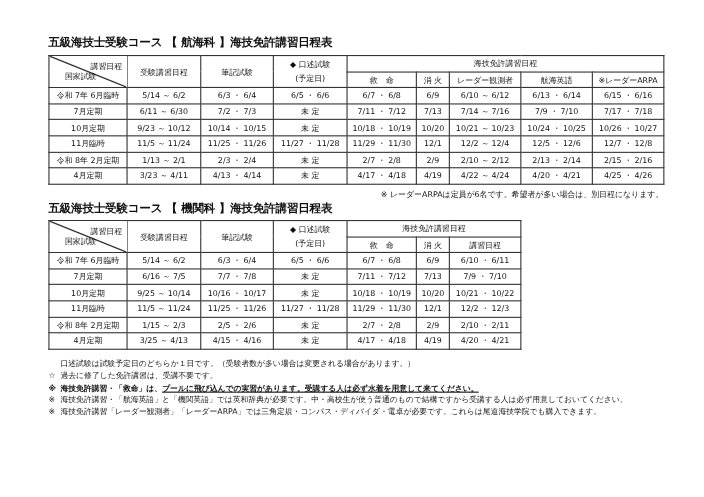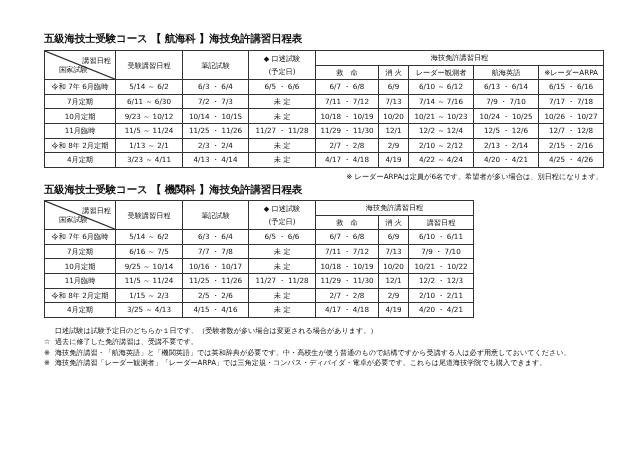--- a/index.html
+++ b/index.html
@@ -248,19 +248,22 @@
 </tbody>
   </table>
 
 <div class="notes">
   <span class="line">
     <span class="mark"></span><span>口述試験は試験予定日のどちらか１日です。（受験者数が多い場合は変更される場合があります。）</span>
   </span>
   <span class="line">
     <span class="mark">☆</span><span>過去に修了した免許講習は、受講不要です。</span>
   </span>
+  <span class="line bold">
+    <span class="mark">※</span><span>海技免許講習・「救命」は、</span><span class="uline">プールに飛び込んでの実習があります。受講する人は必ず水着を用意して来てください。</span>
+  </span>
   <span class="line">
     <span class="mark">※</span><span>海技免許講習・「航海英語」と「機関英語」では英和辞典が必要です。中・高校生が使う普通のもので結構ですから受講する人は必ず用意しておいてください。</span>
   </span>
   <span class="line">
     <span class="mark">※</span><span>海技免許講習「レーダー観測者」「レーダーARPA」では三角定規・コンパス・ディバイダ・電卓が必要です。これらは尾道海技学院でも購入できます。</span>
   </span>
 </div>
 
 </body></html>

